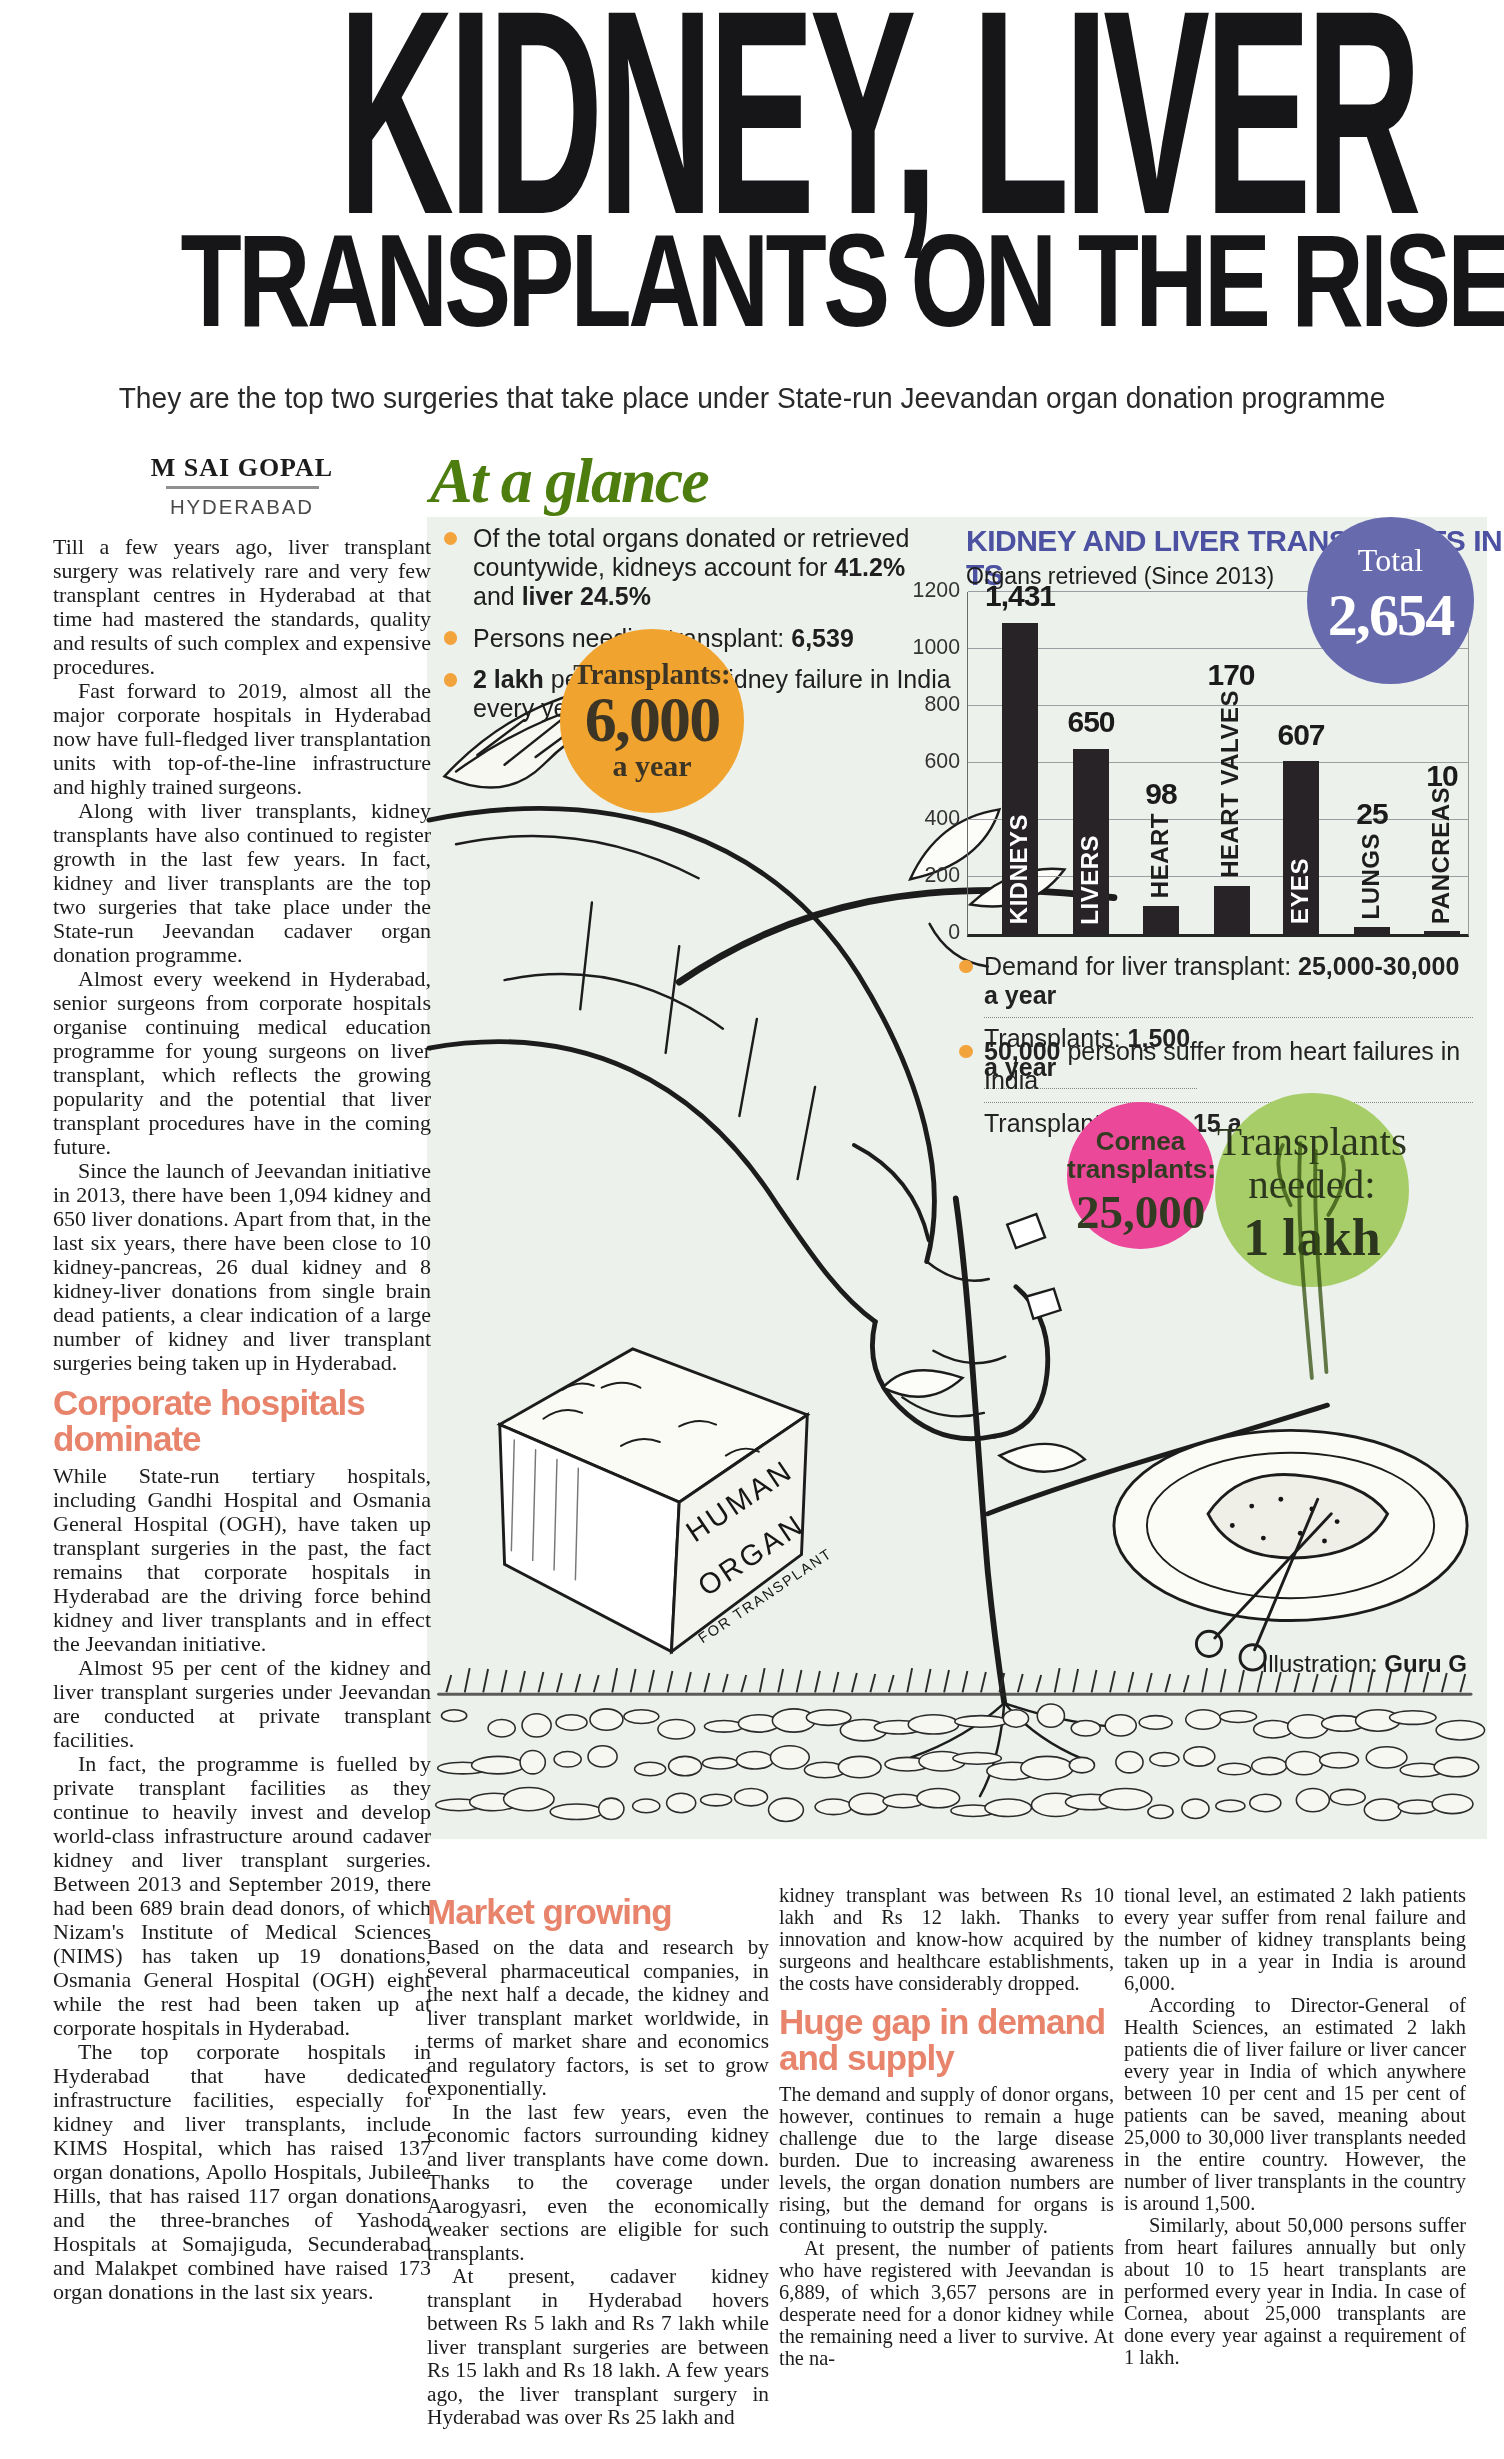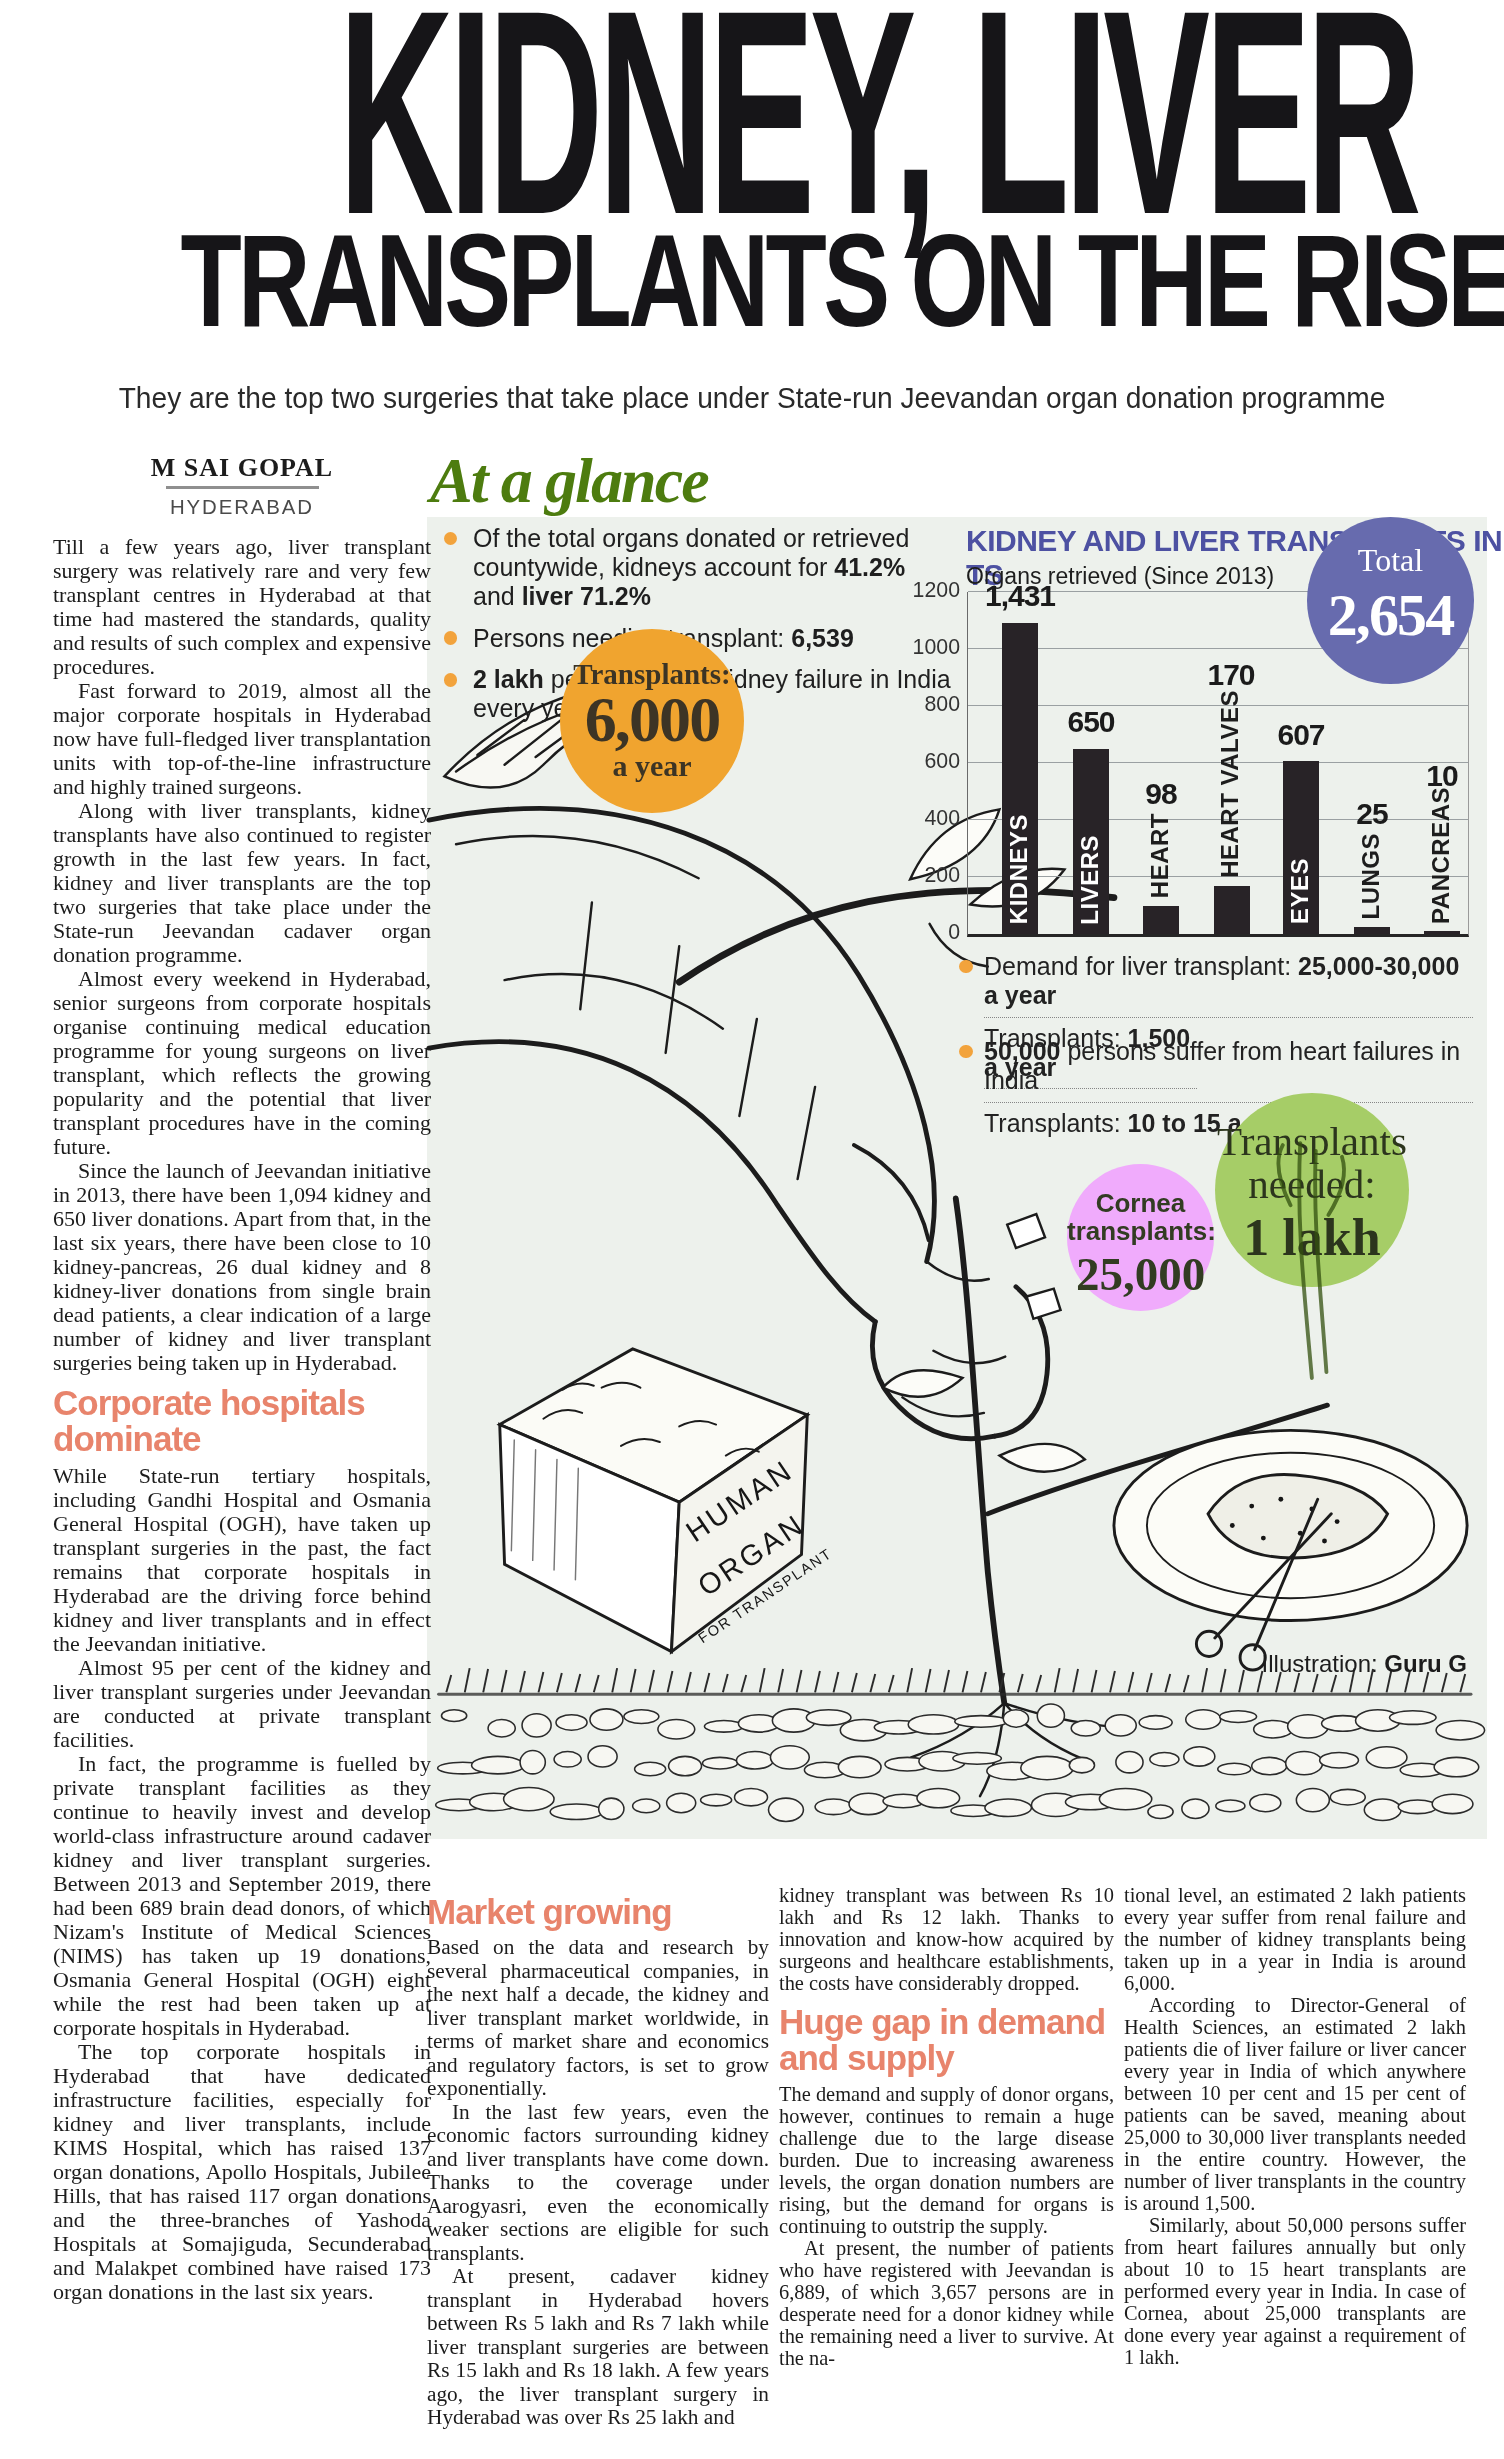--- a/index.html
+++ b/index.html
@@ -38,21 +38,21 @@
   .glance{position:absolute;left:442px;top:524px;width:509px;z-index:2;
       font-family:"Liberation Sans",sans-serif;font-size:25px;line-height:29px;color:#1f1f1f;}
   .gb{position:relative;padding-left:31px;margin-bottom:12.6px;}
   .dot{position:absolute;left:1.9px;top:7.8px;width:13.6px;height:13.6px;border-radius:50%;background:#f2a33c;}
   
   .circle{position:absolute;border-radius:50%;text-align:center;z-index:3;}
   .c-orange{left:560px;top:629px;width:184px;height:184px;background:#f0a42f;color:#3c3425;padding-top:0;}
   .c-orange .l1{font-weight:bold;font-size:29px;margin-top:29px;}
   .c-orange .val{font-weight:bold;font-size:64px;line-height:58px;letter-spacing:-1.9px;}
   .c-orange .l2{font-weight:bold;font-size:30px;}
-  .c-g1{left:1067px;top:1164px;width:147px;height:147px;background:#f0abfc;color:#323c22;}
+  .c-g1{left:1067px;top:1102px;width:147px;height:147px;background:#ec4899;color:#323c22;}
   .c-g1 .l1,.c-g1 .l2{font-family:"Liberation Sans",sans-serif;font-weight:bold;font-size:26px;line-height:28px;}
   .c-g1 .l1{margin-top:25px;}
   .c-g1 .val{font-weight:bold;font-size:47px;margin-top:1.9px;}
   .c-g2{left:1215px;top:1093px;width:194px;height:194px;background:#a6cd67;color:#2c351d;}
   .c-g2 .l1{font-size:41px;margin-top:27px;line-height:43px;}
   .c-g2 .l2{font-size:41px;line-height:43px;}
   .c-g2 .val{font-weight:bold;font-size:52px;margin-top:1.9px;}
   
   .chart-title{position:absolute;left:966px;top:524px;z-index:2;font-family:"Liberation Sans",sans-serif;
       font-weight:bold;font-size:30px;letter-spacing:-0.5px;color:#4d51a2;}
@@ -321,21 +321,21 @@
     <p class="noind">While State-run tertiary hospitals, including Gandhi Hospital and Osmania General Hospital (OGH), have taken up transplant surgeries in the past, the fact remains that corporate hospitals in Hyderabad are the driving force behind kidney and liver transplants and in effect the Jeevandan initiative.</p>
     <p>Almost 95 per cent of the kidney and liver transplant surgeries under Jeevandan are conducted at private transplant facilities.</p>
     <p>In fact, the programme is fuelled by private transplant facilities as they continue to heavily invest and develop world-class infrastructure around cadaver kidney and liver transplant surgeries. Between 2013 and September 2019, there had been 689 brain dead donors, of which Nizam's Institute of Medical Sciences (NIMS) has taken up 19 donations, Osmania General Hospital (OGH) eight while the rest had been taken up at corporate hospitals in Hyderabad.</p>
     <p>The top corporate hospitals in Hyderabad that have dedicated infrastructure facilities, especially for kidney and liver transplants, include KIMS Hospital, which has raised 137 organ donations, Apollo Hospitals, Jubilee Hills, that has raised 117 organ donations and the three-branches of Yashoda Hospitals at Somajiguda, Secunderabad and Malakpet combined have raised 173 organ donations in the last six years.</p>
   </div>
 
   <div class="glance-head">At a glance</div>
   <div class="glance">
     <div class="gb">
       <span class="dot"></span>
-      <span>Of the total organs donated or retrieved countywide, kidneys account for </span><b>41.2%</b><span> and </span><b>liver 71.2%</b>
+      <span>Of the total organs donated or retrieved countywide, kidneys account for </span><b>41.2%</b><span> and </span><b>liver 24.5%</b>
     </div>
     <div class="gb">
       <span class="dot"></span>
       <span>Persons needing transplant: </span><b>6,539</b>
     </div>
     <div class="gb">
       <span class="dot"></span>
       <b>2 lakh</b><span> persons suffer kidney failure in India every year</span>
     </div>
   </div>

